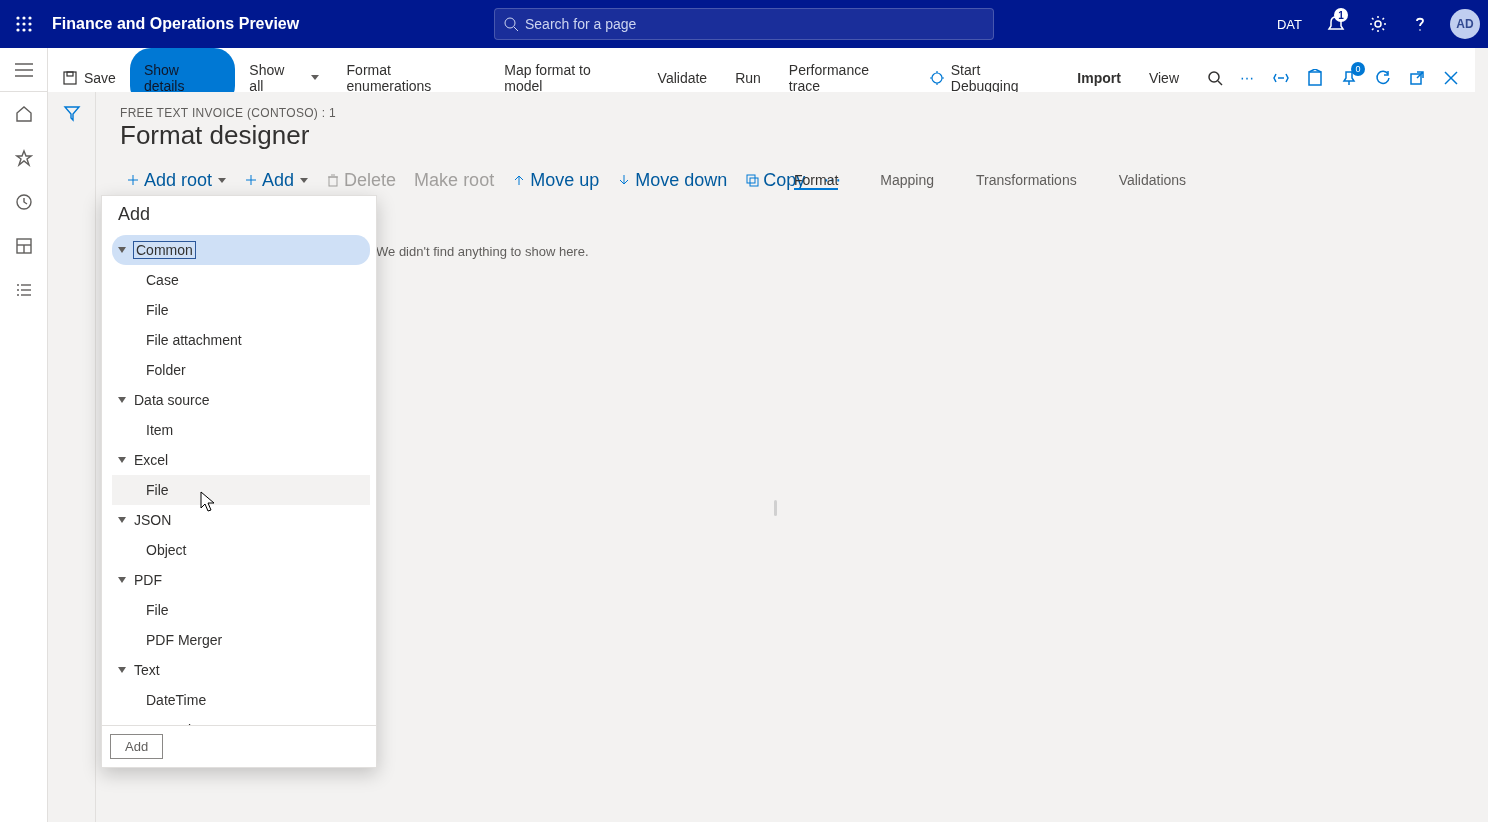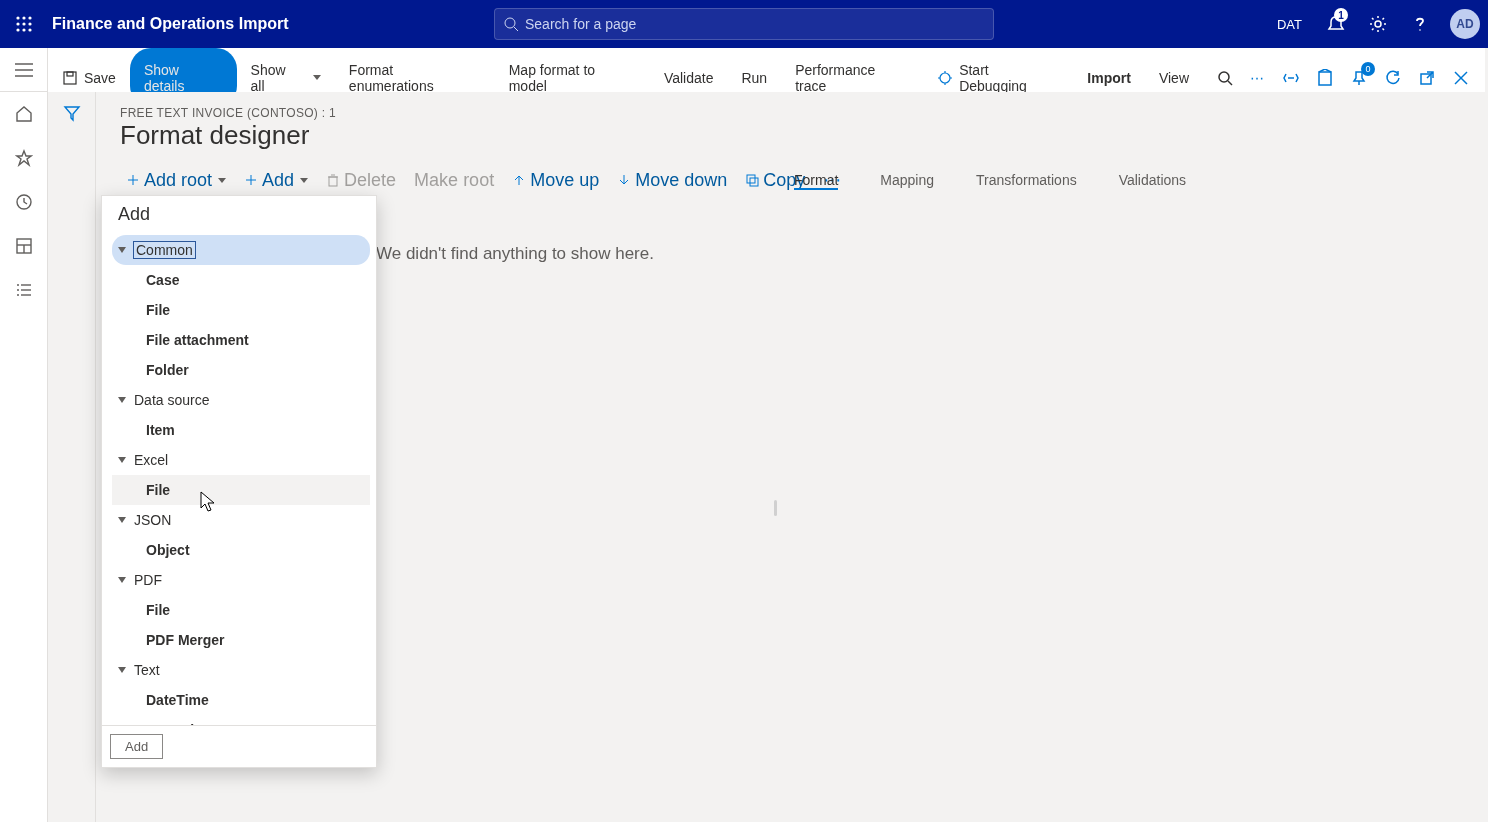--- a/index.html
+++ b/index.html
@@ -26,26 +26,26 @@
   .top-right .dat { margin-right:10px; font-size:13px; }
   .tr-btn { width:36px; height:48px; display:flex; align-items:center; justify-content:center; cursor:pointer; position:relative;}
   .tr-btn svg { stroke:#fff; fill:none; }
   .tr-btn .badge { position:absolute; top:8px; right:6px; background:#fff; color:#00188f; font-size:10px; border-radius:50%; width:14px; height:14px; display:flex; align-items:center; justify-content:center; font-weight:600;}
   .avatar {
     width:30px; height:30px; border-radius:50%; background:#c0cef0; color:#334a91; font-size:12px;
     display:flex; align-items:center; justify-content:center; font-weight:600; margin-left:6px; cursor:pointer;
   }
   
   .cmd-bar {
-    position:absolute; top:48px; left:48px; right:3px; height:60px; background:#fff;
+    position:absolute; top:48px; left:48px; right:13px; height:60px; background:#fff;
     border-bottom:1px solid #e1dfdd; display:flex; align-items:center;
     font-size:14px;
   }
   .cmd-item { padding:0 14px; height:100%; display:flex; align-items:center; gap:6px; cursor:pointer; color:#323130;}
-  .cmd-item.active { background:#0078d4; color:#e5e5e5;border-radius:21px;}
+  .cmd-item.active { background:#0078d4; color:#0f172a;border-radius:21px;}
   .cmd-item svg { stroke:#323130; }
   .cmd-item.chev::after { content:""; display:inline-block; width:0;height:0; border-left:4px solid transparent;border-right:4px solid transparent;border-top:5px solid #605e5c; margin-left:4px;}
   .cmd-spacer { flex:1; }
   .right-tools { display:flex; align-items:center; gap:14px; padding-right:14px; color:#0078d4;}
   .right-tools .icn { width:20px; height:20px; display:flex; align-items:center; justify-content:center; cursor:pointer; position:relative;}
   .right-tools .icn svg{stroke:#0078d4;fill:none;}
   .pin-badge {position:absolute; top:-6px; right:-6px; background:#0078d4; color:#fff; border-radius:50%; width:14px;height:14px; font-size:9px; display:flex;align-items:center;justify-content:center;}
   
   .ham-rail {
     position:absolute; top:48px; left:0; width:48px; height:44px; background:#fff; border-bottom:1px solid #e1dfdd;
@@ -79,39 +79,39 @@
   .tb-item{display:flex;align-items:center;gap:4px;cursor:pointer;}
   .tb-item.disabled{color:#a19f9d; cursor:default;}
   .tb-item.disabled svg{stroke:#a19f9d;}
   .tb-item svg{stroke:#0078d4; fill:none; width:14px;height:14px;}
   .tb-item.chev::after{content:"";border-left:4px solid transparent;border-right:4px solid transparent;border-top:5px solid #605e5c;margin-left:2px;}
   .tabs {
     position:absolute; top:80px; left:690px; display:flex; gap:34px; font-size:14px;
   }
   .tab{cursor:pointer; color:#605e5c;margin-left:8px;}
   .tab.active{color:#323130; border-bottom:2px solid #0078d4;}
-  .empty-msg{position:absolute; top:152px; left:280px; color:#605e5c; font-size:17px;}
+  .empty-msg{position:absolute; top:152px; left:280px; color:#605e5c; font-size:13px;}
   .splitter { position:absolute; top:408px; left:678px; width:3px; height:16px; background:#d0d0d0; border-radius:2px;}
   
   .add-panel {
     position:absolute; top:103px; left:5px; width:276px;
     background:#fff; border:1px solid #e1dfdd; box-shadow:0 6px 18px rgba(0,0,0,0.2);
     display:flex; flex-direction:column;
   }
   .add-panel .hdr{font-size:18px; font-weight:500; padding:8px 12px 10px 16px;}
   .add-panel .tree-scroll{
     height:490px; overflow:auto; margin:0 6px 0 10px; position:relative;
   }
   .tree-scroll::-webkit-scrollbar{width:10px;}
   .tree-scroll::-webkit-scrollbar-thumb{background:#c8c6c4;border-radius:5px;}
   .tree-scroll::-webkit-scrollbar-track{background:transparent;}
   .node{display:flex;align-items:center;height:30px;padding-left:6px;cursor:pointer;gap:6px;font-size:14px;}
   .node.group{font-weight:400;}
   .node .caret{width:0;height:0;border-left:4px solid transparent;border-right:4px solid transparent;border-top:6px solid #605e5c;margin-right:2px;}
-  .node.leaf{padding-left:34px;font-weight:bold;}
+  .node.leaf{padding-left:34px;}
   .node.selected{background:#cfe0f6;border-radius:14px;}
   .node.selected .lbl{outline:1px solid #2b579a; padding:0 2px;}
   .node.hover{background:#f3f2f1;}
   .add-panel .footer{border-top:1px solid #e1dfdd;padding:8px;}
   .add-panel .ok-btn{
     background:#fff;border:1px solid #8a8886;color:#605e5c;padding:4px 14px;font-size:13px;cursor:default;
   }
   .cursor-arrow{
     position:absolute; pointer-events:none;
   }
@@ -128,21 +128,21 @@
           <circle cx="14" cy="2" r="1.6"></circle>
       <circle cx="2" cy="8" r="1.6"></circle>
           <circle cx="8" cy="8" r="1.6"></circle>
           <circle cx="14" cy="8" r="1.6"></circle>
       <circle cx="2" cy="14" r="1.6"></circle>
           <circle cx="8" cy="14" r="1.6"></circle>
           <circle cx="14" cy="14" r="1.6"></circle>
     </g>
       </svg>
   </div>
-  <div class="app-title">Finance and Operations Import</div>
+  <div class="app-title">Finance and Operations Preview</div>
   <div class="search-wrap">
     <svg width="16" height="16" style="stroke:#ccd4f0;fill:none;">
         <circle cx="7" cy="7" r="5"></circle>
         <line x1="11" y1="11" x2="15" y2="15"></line>
       </svg>
     <input type="text" placeholder="Search for a page" style="">
   </div>
   <div class="top-right">
     <span class="dat">DAT</span>
     <div class="tr-btn">

